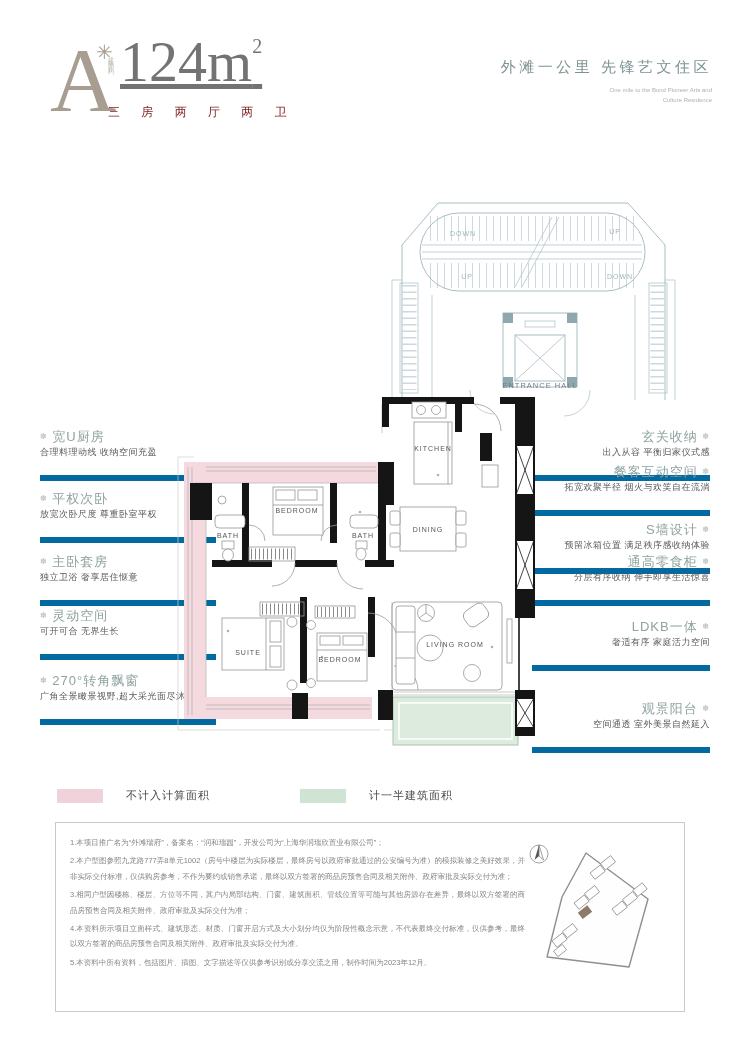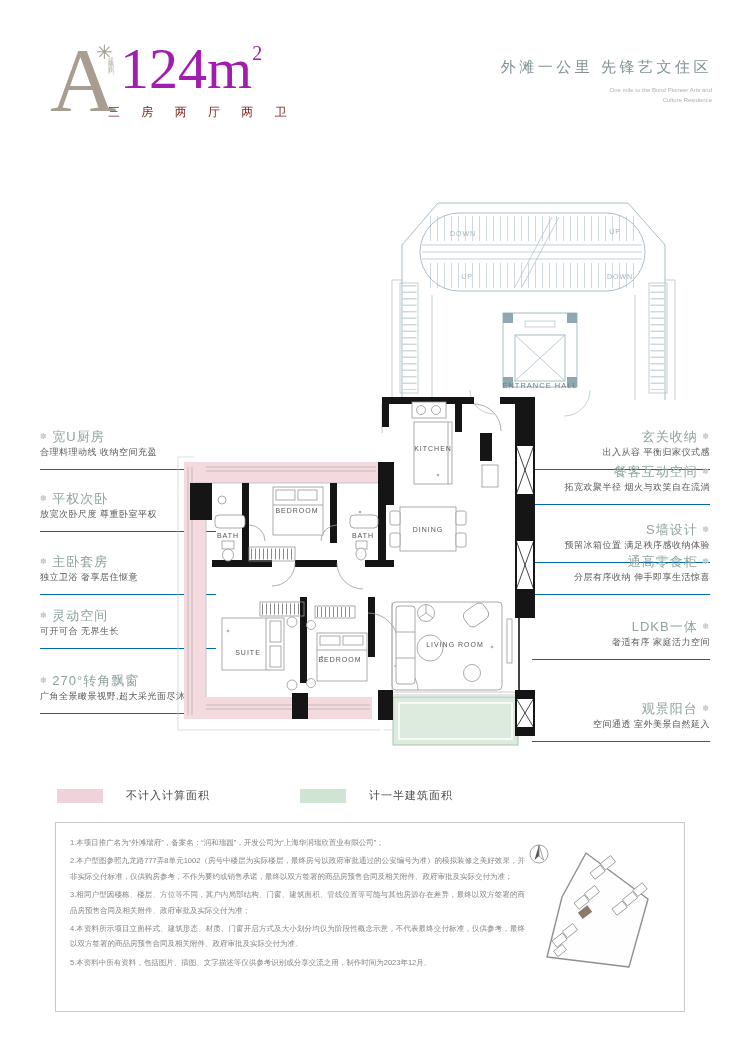--- a/index.html
+++ b/index.html
@@ -6,31 +6,31 @@
   html,body { width:740px; height:1053px; background:#ffffff; font-family:"Liberation Sans",sans-serif; }
   #page { position:relative; width:740px; height:1053px; background:#fff; overflow:hidden; }
 
   
   .plan-letter { position:absolute; left:50px; top:34px; font-family:"Liberation Serif",serif;
                  font-size:92px; line-height:1; color:#a79d90; font-weight:400; }
   .plan-star { position:absolute; left:96px; top:40px; font-family:"DejaVu Sans",sans-serif;
                font-size:20px; color:#a79d90; }
   .area-vertical { position:absolute; left:106px; top:52px; writing-mode:vertical-rl;
                    font-size:6px; letter-spacing:3px; color:#c2bab0; }
-  .area-value { position:absolute; left:120px; top:40px; font-family:"Liberation Serif",serif;
-                font-size:58px; line-height:1; color:#a21caf; }
+  .area-value { position:absolute; left:120px; top:33px; font-family:"Liberation Serif",serif;
+                font-size:58px; line-height:1; color:#737373;text-decoration:underline; }
   .area-value sup { font-size:20px; vertical-align:28px; }
   .layout-spec { position:absolute; left:108px; top:104px; font-size:12px; letter-spacing:9px; color:#7f1d1d; }
 
   .tagline { position:absolute; right:28px; top:58px; text-align:right; }
   .tagline-cn { font-size:15px; letter-spacing:3.5px; color:#7e9294; }
   .tagline-en { margin-top:8px; font-size:6px; line-height:1.7; color:#a9b4b4; }
 
   
-  .anno { position:absolute; border-bottom:1px solid #0369a1; padding-bottom:10px; }
+  .anno { position:absolute; border-bottom:6px solid #0369a1; padding-bottom:16px; }
   .anno-left { left:40px; width:176px; text-align:left; }
   .anno-right { right:30px; width:178px; text-align:right; }
   .anno-title { font-size:13px; letter-spacing:1px; color:#8fa3a1; }
   .anno-bullet { font-size:8px; color:#bcc7c5; vertical-align:2px; }
   .anno-desc { font-size:9px; letter-spacing:0.5px; color:#5a5a5a; }
 
   
   .legend { position:absolute; left:57px; top:788px; display:flex; align-items:center; }
   .legend-swatch { width:46px; height:14px; }
   .legend-swatch.pink { background:#f0d3da; }

